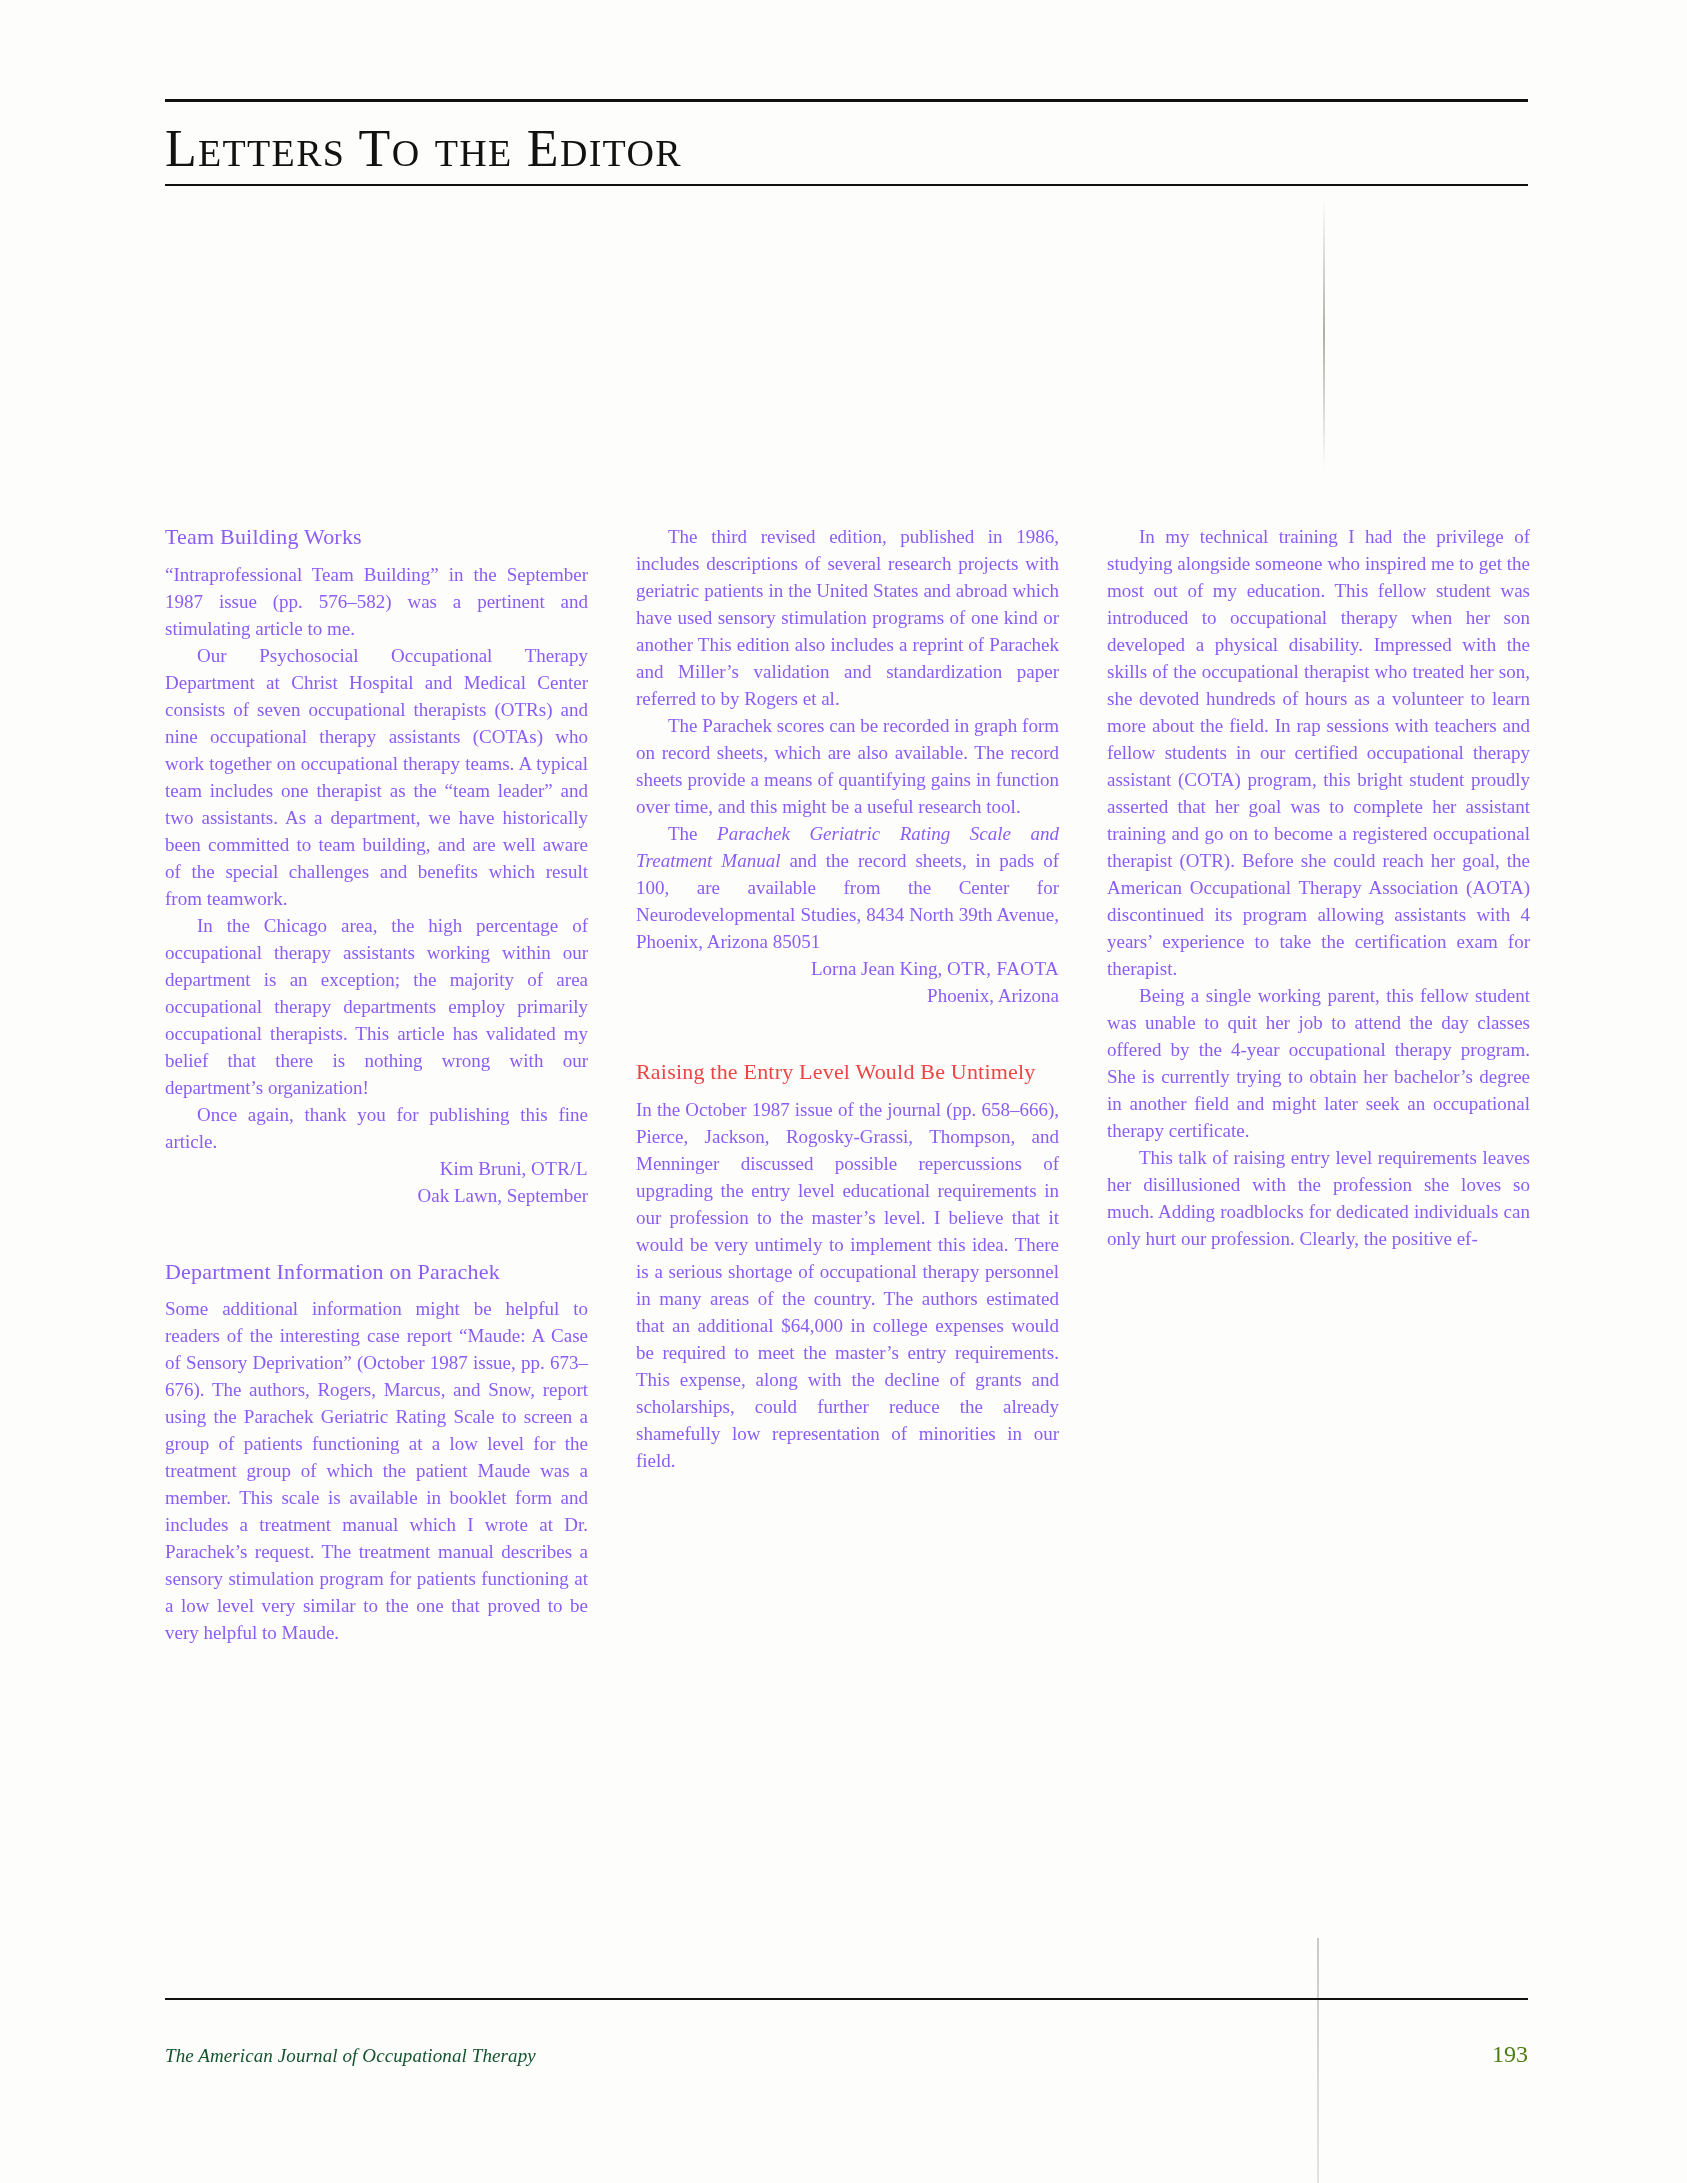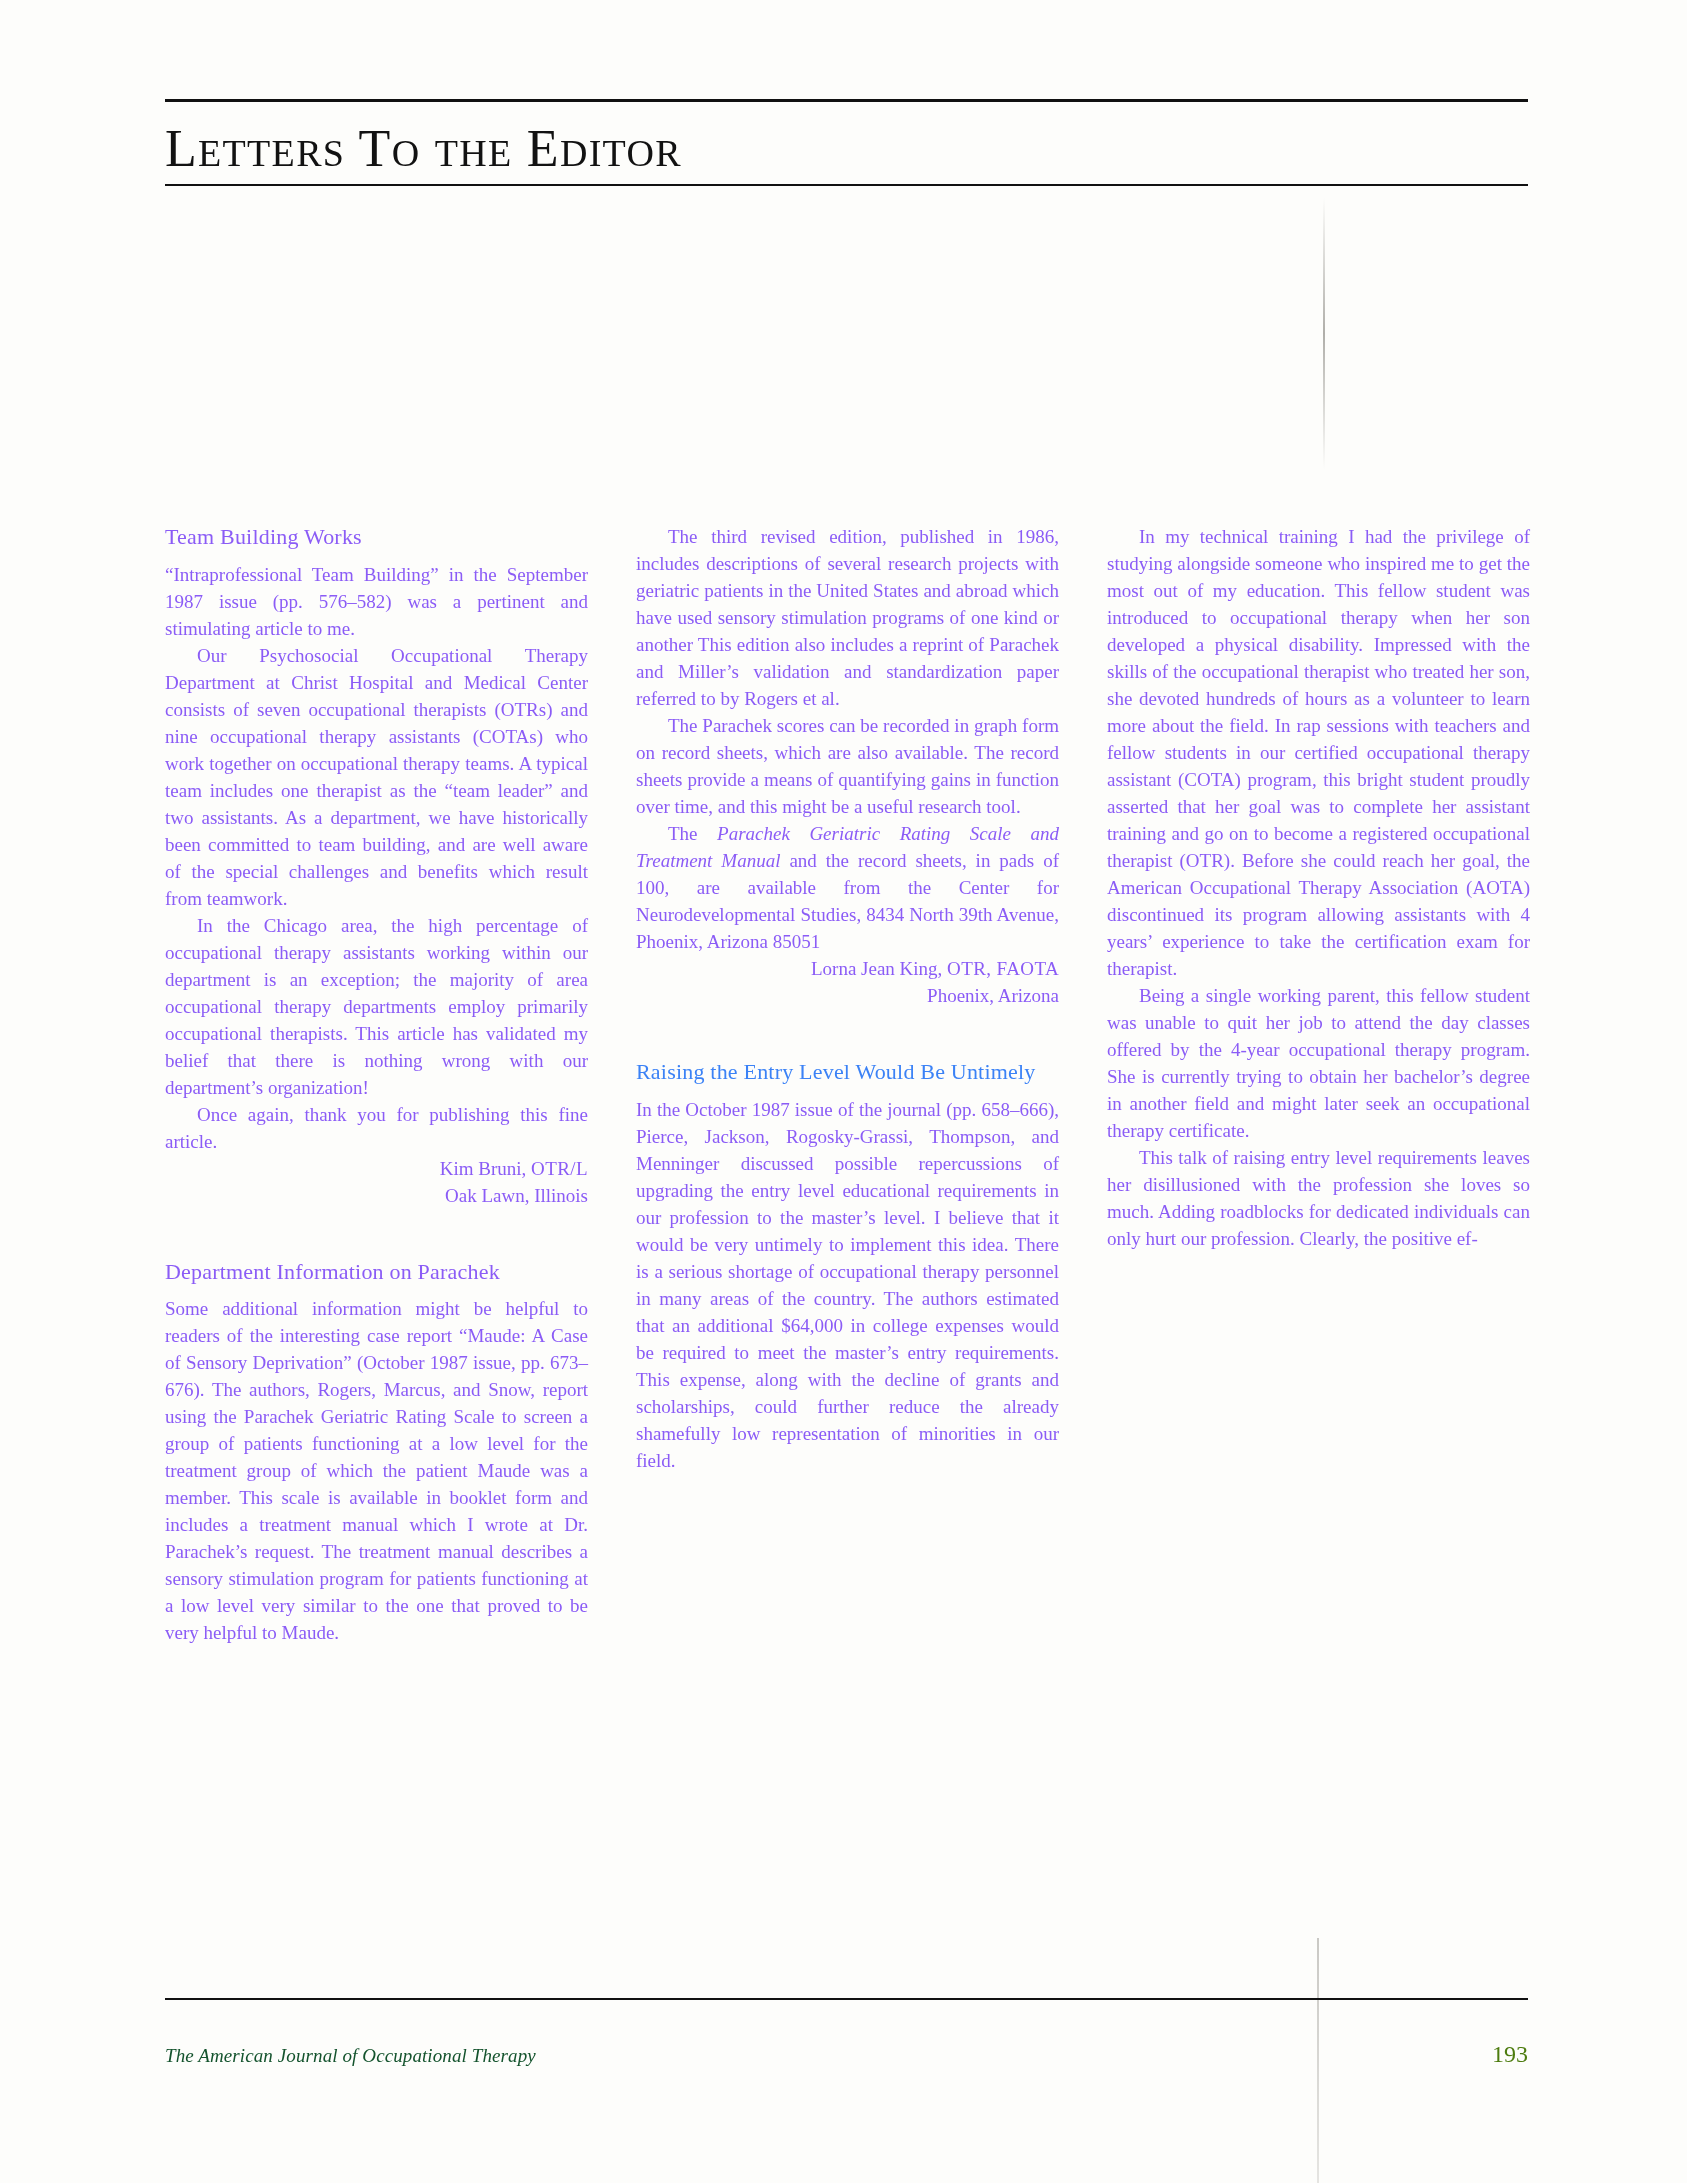--- a/index.html
+++ b/index.html
@@ -86,21 +86,21 @@
     margin: 0;
   }
   .col h2 {
     font-size: 22px;
     line-height: 28.4px;
     font-weight: normal;
     margin: 0 0 9.3px 0;
     letter-spacing: 0.2px;
   }
   .col h2.faded {
-    color: #3b82f6;
+    color: #ef4444;
   }
   .col p {
     text-align: justify;
   }
   .col p.indent {
     text-indent: 32px;
   }
   .sig {
     text-align: right;
     margin-top: 4px;
@@ -168,21 +168,21 @@
     <div class="col">
       <h2>Team Building Works</h2>
       <p>“Intraprofessional Team Building” in the September 1987 issue (pp. 576–582) was a pertinent and stimulating article to me.</p>
       <p class="indent">Our Psychosocial Occupational Therapy Department at Christ Hospital and Medical Center consists of seven occupational therapists (OTRs) and nine occupational therapy assistants (COTAs) who work together on occupational therapy teams. A typical team includes one therapist as the “team leader” and two assistants. As a department, we have historically been committed to team building, and are well aware of the special challenges and benefits which result from teamwork.</p>
       <p class="indent">In the Chicago area, the high percentage of occupational therapy assistants working within our department is an exception; the majority of area occupational therapy departments employ primarily occupational therapists. This article has validated my belief that there is nothing wrong with our department’s organization!</p>
       <p class="indent">Once again, thank you for publishing this fine article.</p>
       <div class="sig">
         <span>Kim Bruni,</span>
         <span class="smallcaps">OTR/L</span>
       </div>
-      <div class="sig">Oak Lawn, Illinois</div>
+      <div class="sig">Oak Lawn, September</div>
 
       <div class="section-gap"></div>
 
       <h2>Department Information on Parachek</h2>
       <p><span>Some additional information might be helpful to readers of the interesting case report “Maude: A Case of Sensory Deprivation” (October 1987 issue, pp. 673–676). The authors, Rogers, Marcus, and Snow, report using the Parachek Geriatric Rating Scale to screen a group of patients functioning at a low level for the treatment group of which the patient Maude was a member. This scale is available in booklet form and includes a treatment manual which I wrote at Dr. Parachek’s request. The treatment manual describes a sensory stimulation program for patients functioning at a low level very similar to the one that proved to be very helpful to Maude.</span></p>
     </div>
 
     <div class="col">
       <p style="visibility:hidden;height:0;margin:0;"></p>
       <p class="indent">The third revised edition, published in 1986, includes descriptions of several research projects with geriatric patients in the United States and abroad which have used sensory stimulation programs of one kind or another This edition also includes a reprint of Parachek and Miller’s validation and standardization paper referred to by Rogers et al.</p>

